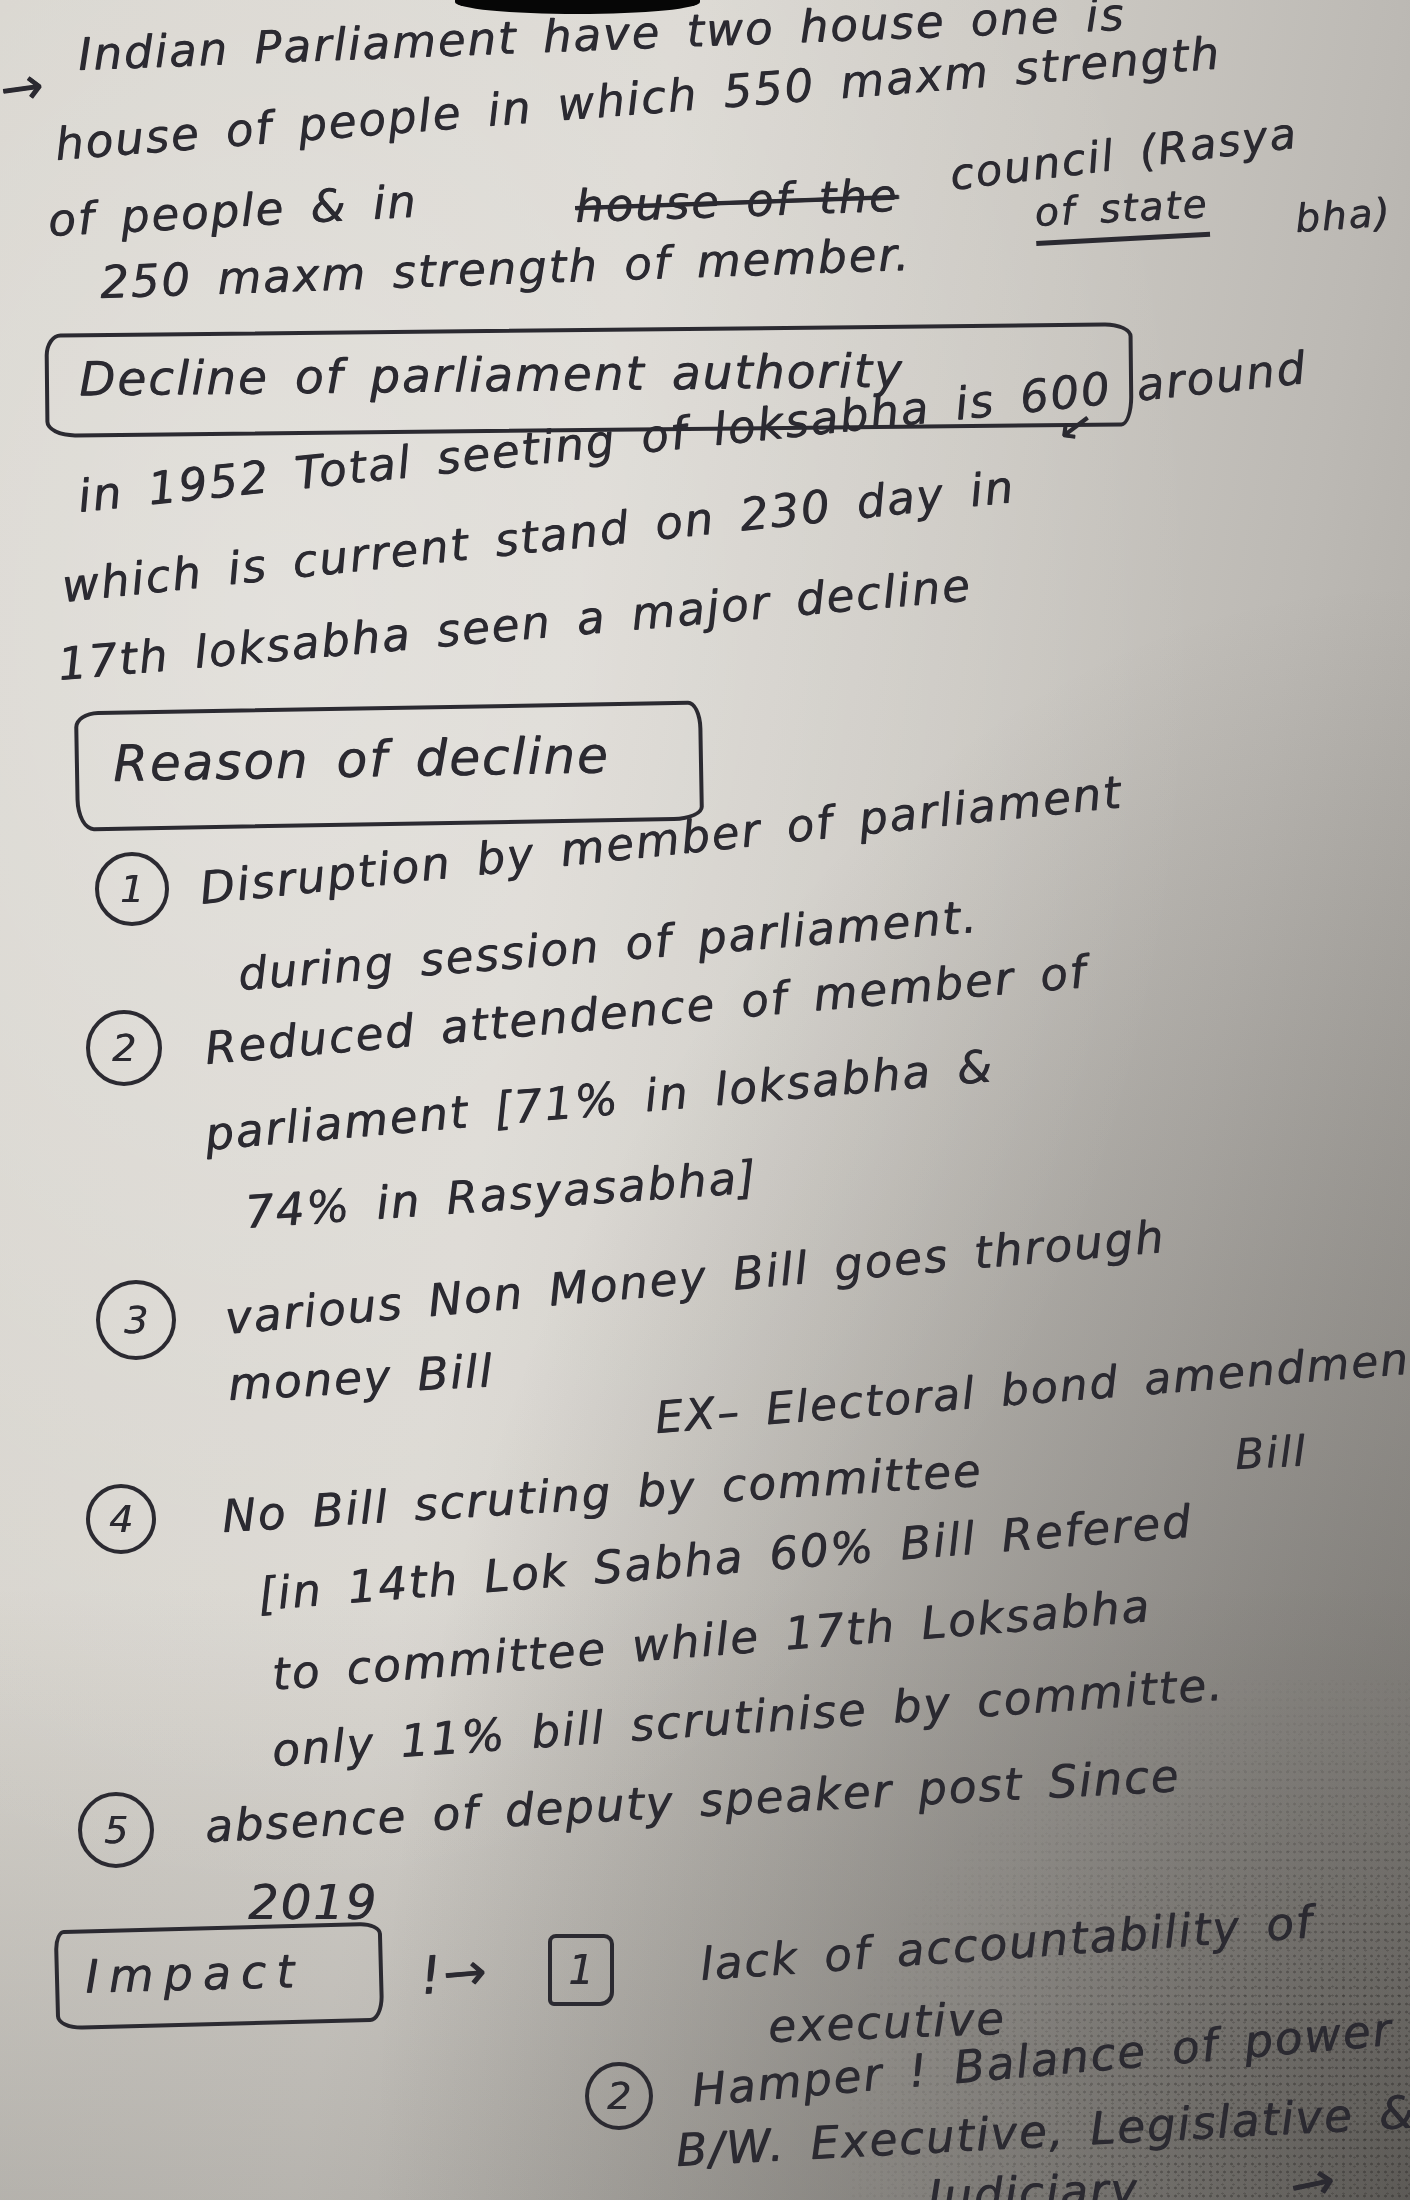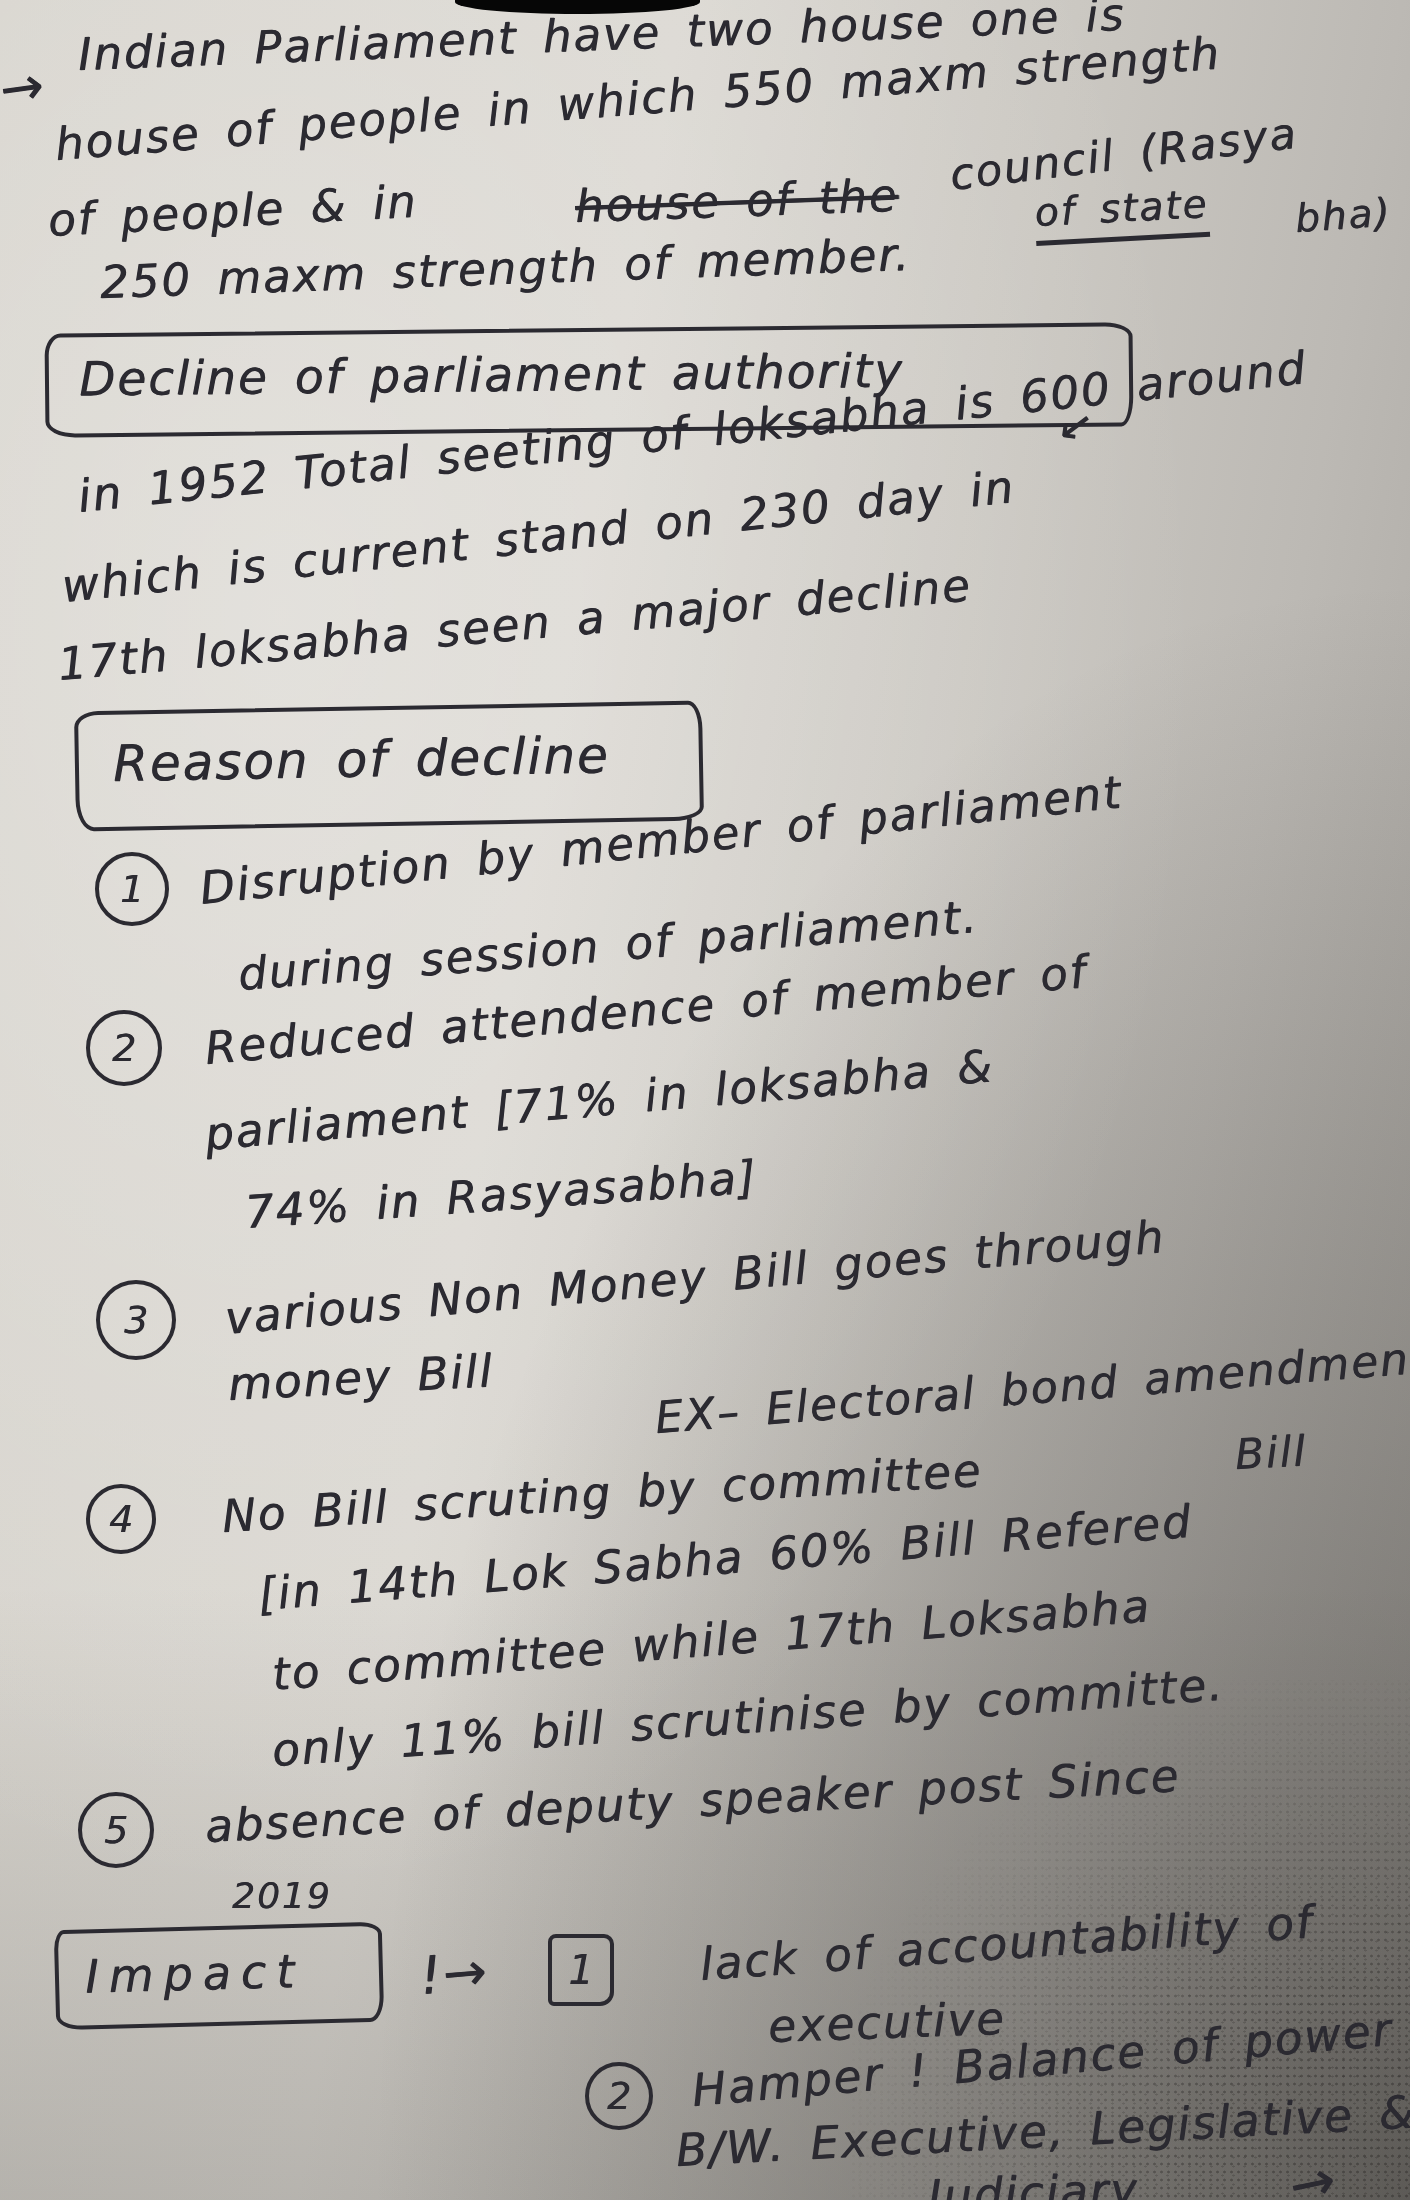--- a/index.html
+++ b/index.html
@@ -127,21 +127,21 @@
   </div>
   <span class="hw" style="left:222px;top:1492px;transform:rotate(-3.5deg);">No Bill scruting by committee</span>
   <span class="hw" style="left:258px;top:1570px;transform:rotate(-4.5deg);">[in 14th Lok Sabha 60% Bill Refered</span>
   <span class="hw" style="left:272px;top:1650px;transform:rotate(-4.5deg);">to committee while 17th Loksabha</span>
   <span class="hw" style="left:272px;top:1726px;transform:rotate(-4deg);">only 11% bill scrutinise by committe.</span>
 
   <div class="circle-num" style="left:78px;top:1792px;width:68px;height:68px;">
     <span>5</span>
   </div>
   <span class="hw" style="left:205px;top:1802px;transform:rotate(-3deg);">absence of deputy speaker post Since</span>
-  <span class="hw" style="left:232px;top:1876px;font-size:36px;">2019</span>
+  <span class="hw" style="left:248px;top:1876px;font-size:48px;">2019</span>
 
   <div class="box" style="left:55px;top:1926px;width:320px;height:92px;transform:rotate(-1.5deg);border-radius:10px 22px 14px 26px / 20px 12px 26px 14px;">
     <span class="hw" style="font-size:46px;letter-spacing:10px;margin:18px 0 0 26px;">Impact</span>
   </div>
   <span class="hw" style="left:420px;top:1948px;font-size:52px;transform:rotate(-5deg);">!→</span>
 
   <div class="square-num" style="left:548px;top:1934px;width:58px;height:64px;">
     <span>1</span>
   </div>
   <span class="hw" style="left:700px;top:1940px;transform:rotate(-4deg);">lack of accountability of</span>

